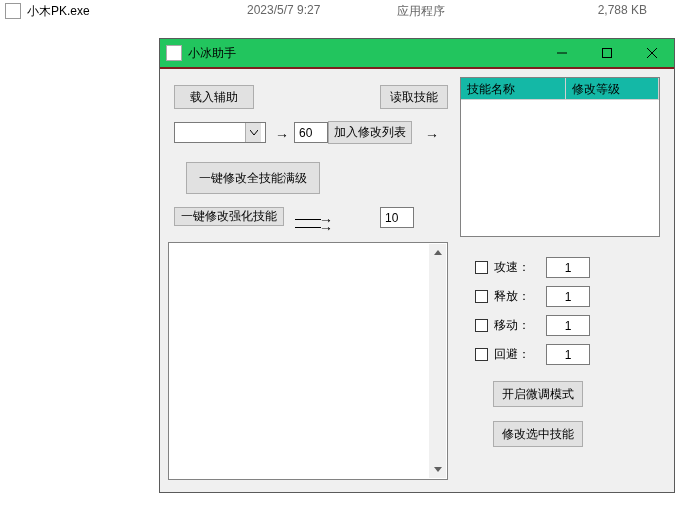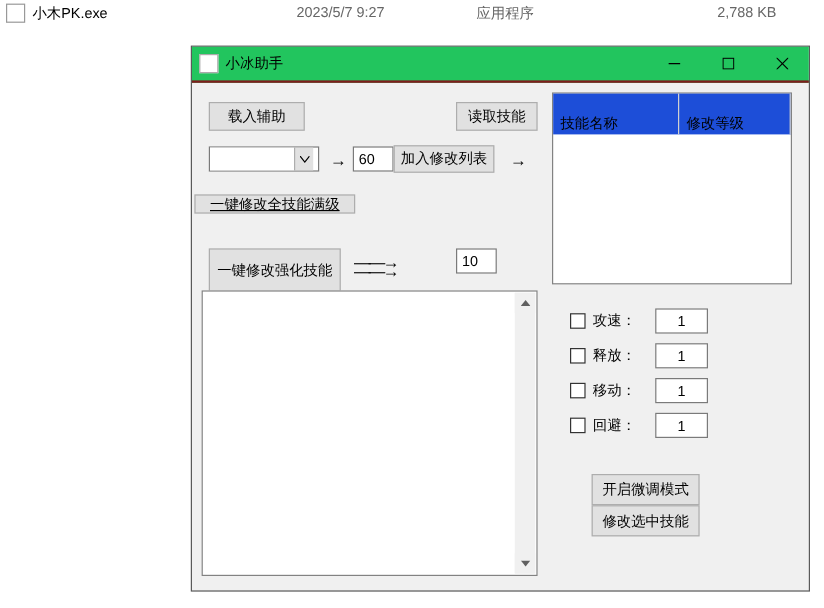--- a/index.html
+++ b/index.html
@@ -128,22 +128,22 @@
     background: #fff;
   }
   .lv-header {
     display: flex;
     height: 22px;
     border-bottom: 1px solid #d0d0d0;
    
   }
   .lv-col {
     border-right: 1px solid #d0d0d0;
-    padding: 17px 6px;
-    background: #1d4ed8;
+    padding: 3px 6px;
+    background: #14b8a6;
   }
   .textarea {
     position: absolute;
     border: 1px solid #828282;
     background: #fff;
   }
   .scrollbar-v {
     position: absolute;
     right: 1px;
     top: 1px;
@@ -230,23 +230,23 @@
     </div>
 
     <span class="arrow" style="position:absolute; left:112px; top:53px; width:20px; height:21px;">→</span>
 
     <input class="txt" style="position: absolute; left: 134px; top: 53px; width: 34px;" value="60">
 
     <button class="btn" style="position:absolute; left:168px; top:52px; width:84px; height:23px;">加入修改列表</button>
 
     <span class="arrow" style="position:absolute; left:262px; top:53px; width:20px; height:21px;">→</span>
 
-    <button class="btn" style="position:absolute; left:2px; top:93px; width:134px; height:16px;text-decoration:underline;">一键修改全技能满级</button>
-
-    <button class="btn" style="position:absolute; left:14px; top:138px; width:110px; height:36px;">一键修改强化技能</button>
+    <button class="btn" style="position:absolute; left:26px; top:93px; width:134px; height:32px;">一键修改全技能满级</button>
+
+    <button class="btn" style="position:absolute; left:14px; top:138px; width:110px; height:19px;">一键修改强化技能</button>
 
     <span class="arrow" style="position:absolute; left:135px; top:138px; height:21px; letter-spacing:-2px;">——→</span>
     <span class="arrow" style="position:absolute; left:135px; top:146px; height:21px; letter-spacing:-2px;">——→</span>
 
     <input class="txt" style="position: absolute; left: 220px; top: 138px; width: 34px;" value="10">
 
     <div class="textarea" style="left:8px; top:173px; width:280px; height:238px;">
       <div class="scrollbar-v">
         <div class="sb-btn">
           <svg width="8" height="6">
@@ -284,18 +284,18 @@
       <div class="chk"></div>
       <span>移动：</span>
       <input class="num-input" style="margin-left: 10px;" value="1">
     </div>
     <div class="checkbox-row" style="left:315px; top:275px;">
       <div class="chk"></div>
       <span>回避：</span>
       <input class="num-input" style="margin-left: 10px;" value="1">
     </div>
 
-    <button class="btn" style="position:absolute; left:333px; top:312px; width:90px; height:26px;margin-top:14px;">开启微调模式</button>
+    <button class="btn" style="position:absolute; left:333px; top:312px; width:90px; height:26px;">开启微调模式</button>
 
     <button class="btn" style="position:absolute; left:333px; top:352px; width:90px; height:26px;">修改选中技能</button>
 
   </div>
 </div>
 
 </body></html>

